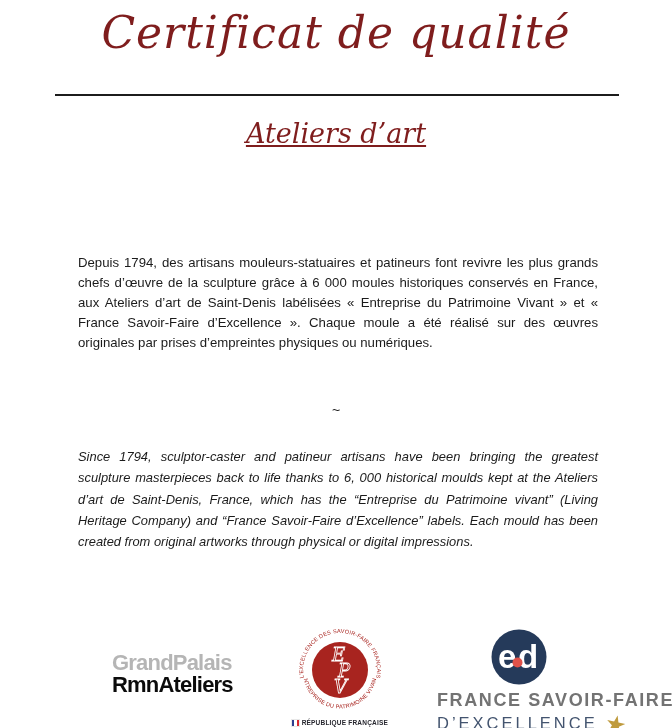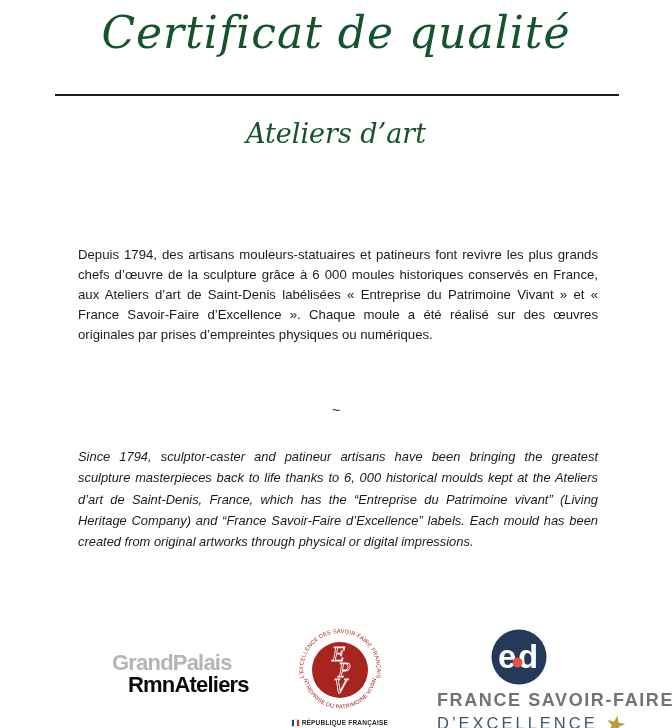--- a/index.html
+++ b/index.html
@@ -2,43 +2,43 @@
 <html><head>
 <meta charset="utf-8">
 <style>
   html,body{margin:0;padding:0;background:#fff;}
   #page{
     position:relative;width:672px;height:728px;background:#fff;overflow:hidden;
     font-family:"Liberation Sans",sans-serif;color:#1a1a1a;
   }
   .script{
     font-family:"DejaVu Serif",serif;font-style:italic;font-weight:normal;
-    text-align:center;position:absolute;left:0;right:0;color:#14532d;
+    text-align:center;position:absolute;left:0;right:0;color:#7f1d1d;
   }
   .doc-title{top:2px;font-size:44px;line-height:62px;letter-spacing:1px;}
   .rule{position:absolute;top:94px;left:55px;width:564px;height:0;border-top:2px solid #1c1c1c;}
-  .sub1{top:114px;font-size:27px;line-height:40px;}
+  .sub1{top:114px;font-size:27px;line-height:40px;text-decoration:underline;}
   .sub2{top:158px;font-size:29px;line-height:44px;}
   .para{
     position:absolute;left:78px;width:520px;text-align:justify;
     font-size:13.2px;line-height:20px;color:#1b1b1b;
   }
-  .fr1{top:232px;}
+  .fr1{top:240px;}
   .fr2{top:344px;}
   .tilde{position:absolute;top:402px;left:0;right:0;text-align:center;font-size:14px;color:#1b1b1b;}
   .en{font-style:italic;font-size:12.9px;line-height:21.3px;margin-top:8px;}
   .en1{top:438px;}
   .en2{top:545px;}
 
   .logos{position:absolute;top:626px;left:0;width:672px;height:102px;}
 
   
   .gp{position:absolute;left:112px;top:26px;font-weight:bold;font-size:22px;line-height:22px;letter-spacing:-0.8px;}
   .gp-1{color:#b5b5b5;}
-  .gp-2{color:#0b0b0b;margin-left:16px;}
+  .gp-2{color:#0b0b0b;}
 
   
   .epv{position:absolute;left:292px;top:0;width:96px;text-align:center;}
   .rf-row{display:flex;align-items:center;justify-content:center;gap:3px;margin-top:1px;}
   .rf-flag{width:9px;height:6px;display:inline-block;
     background:linear-gradient(90deg,#2e3e8f 0 33%,#ffffff 33% 66%,#d7282f 66% 100%);
     outline:1px solid #e8e8e8;}
   .rf-text{font-size:6.5px;font-weight:bold;letter-spacing:0.2px;color:#26262e;white-space:nowrap;}
 
   

